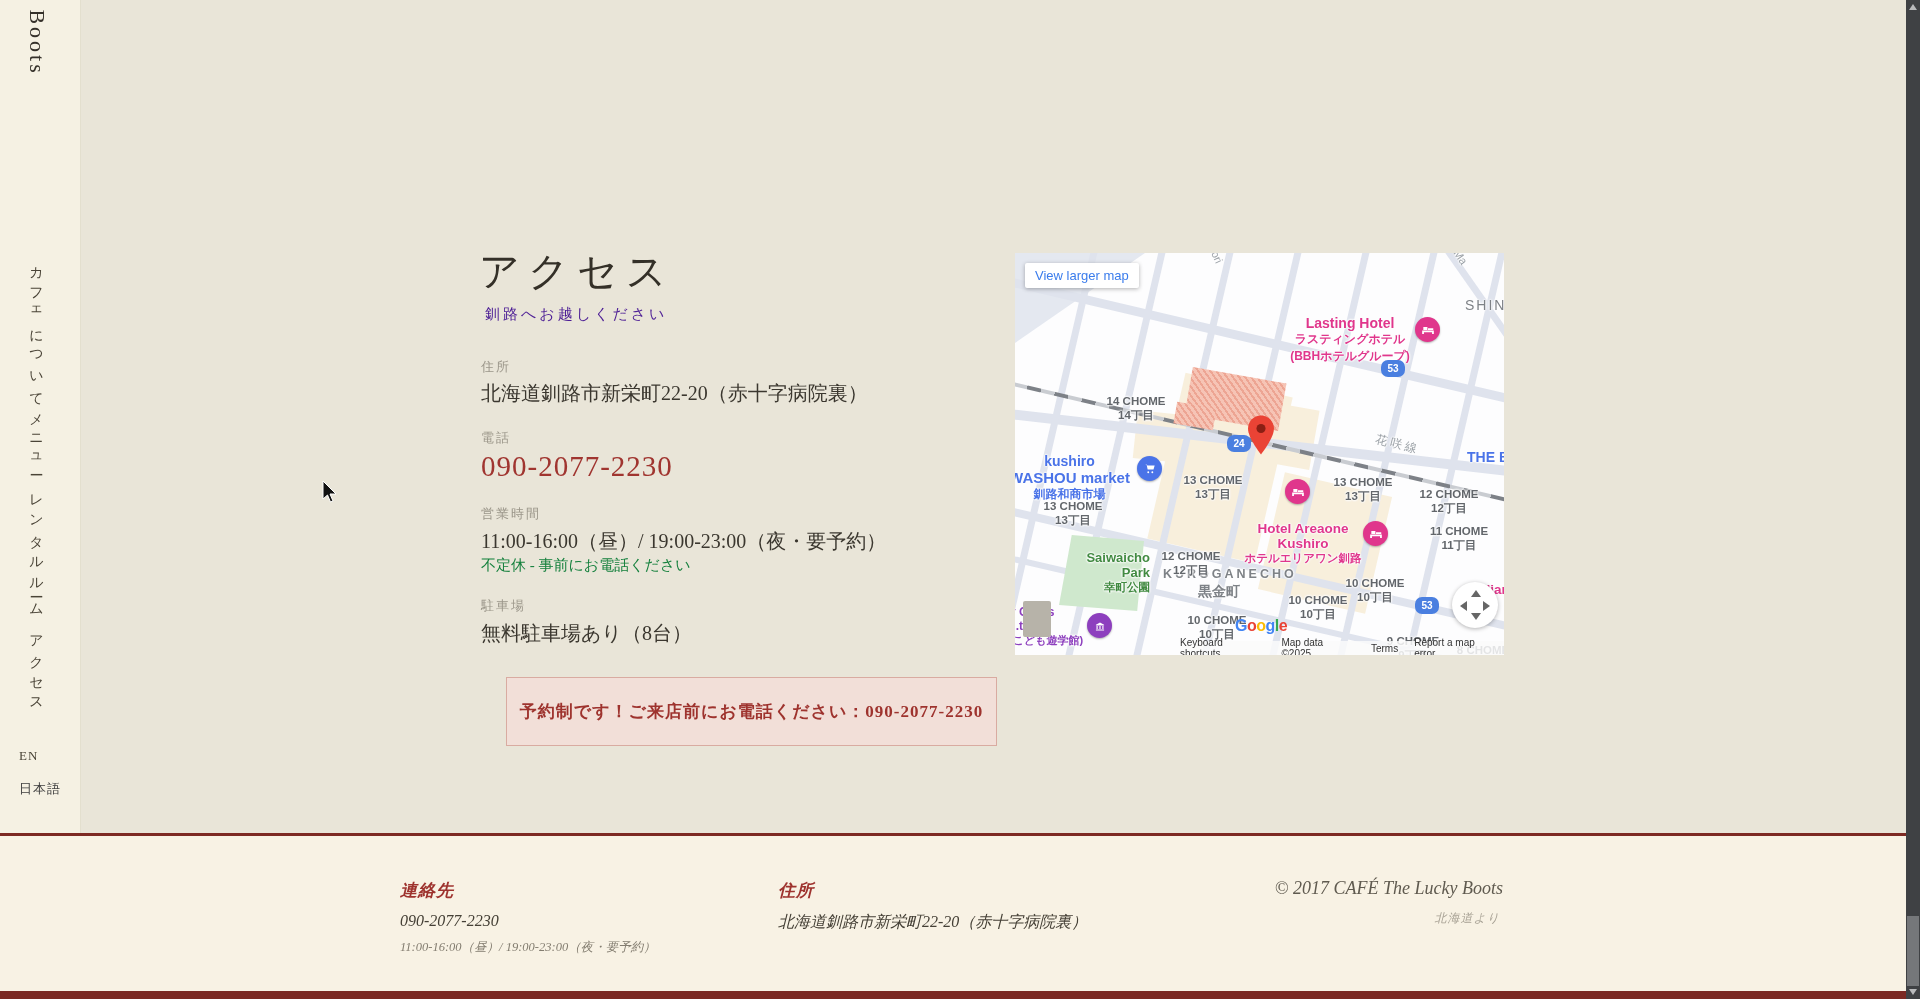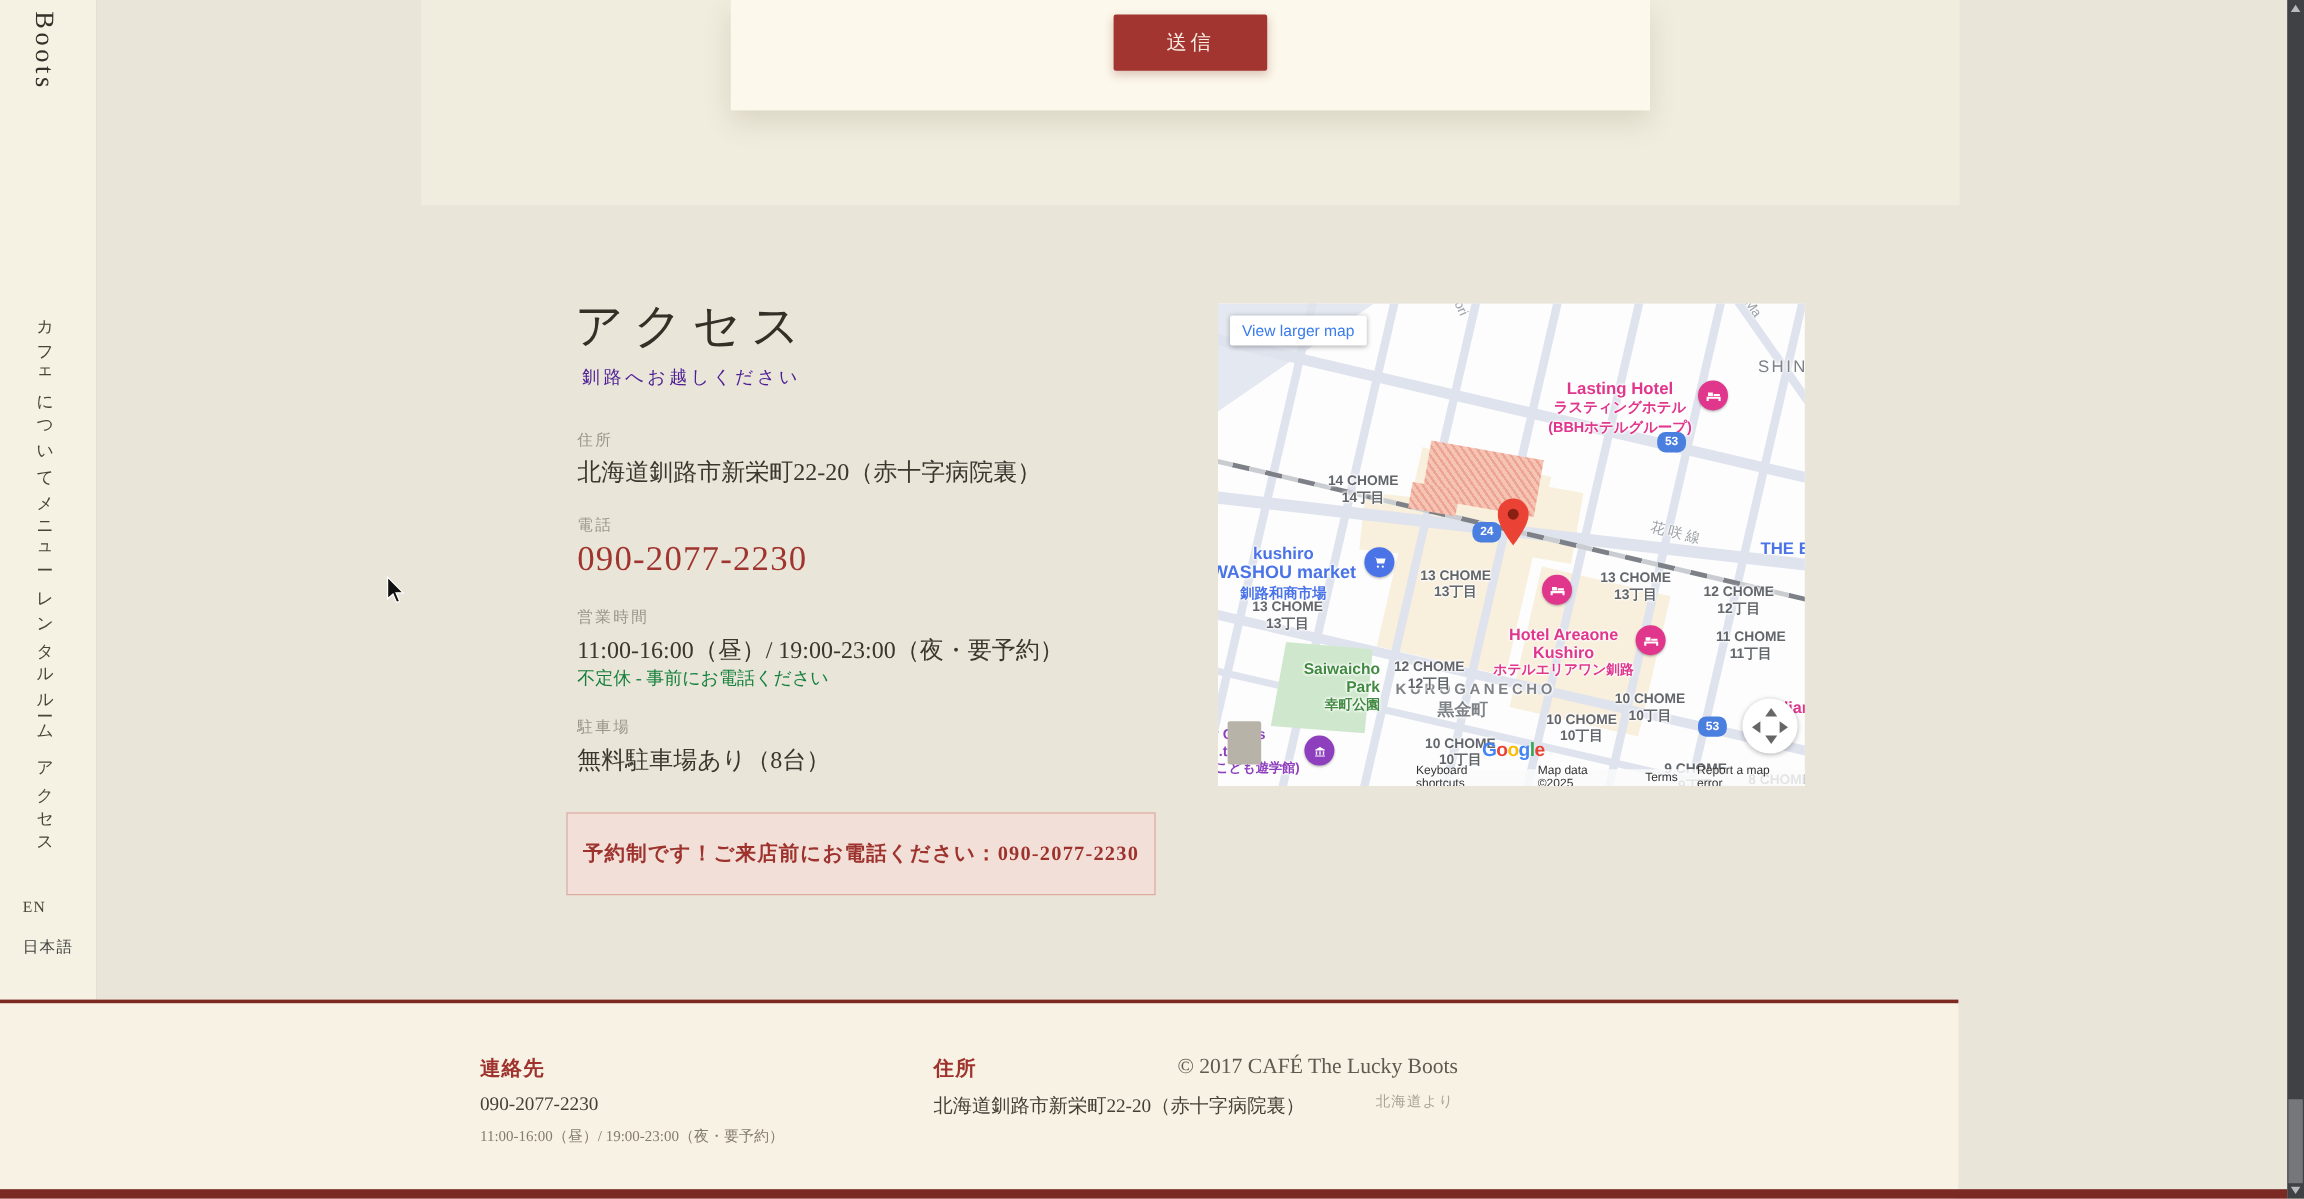--- a/index.html
+++ b/index.html
@@ -18,21 +18,21 @@
   .submit-btn{left:319px;top:12px;width:128px;height:47px;background:#a23530;border:none;border-radius:2px;
               color:#f7ece1;font-family:inherit;font-size:17px;letter-spacing:3px;cursor:pointer;
               box-shadow:0 3px 8px rgba(120,40,30,.25);}
   
   .h-access{left:479px;top:244px;font-size:40px;letter-spacing:8px;color:#343028;font-weight:normal;margin:0;}
   .sub-access{left:485px;top:305px;font-size:15px;letter-spacing:3px;color:#4c1d95;}
   .f-label{font-size:13px;letter-spacing:2px;color:#9b968a;left:481px;}
   .f-value{font-size:20px;color:#3b372f;left:481px;}
   .f-phone{font-size:29px;color:#a03530;letter-spacing:1px;left:481px;}
   .f-note{font-size:15px;color:#15803d;left:481px;}
-  .notice{left:472px;top:677px;width:489px;height:67px;background:#f2dfd8;border:1px solid #d9aba1;
+  .notice{left:506px;top:677px;width:489px;height:67px;background:#f2dfd8;border:1px solid #d9aba1;
           display:flex;align-items:center;justify-content:center;}
   .notice span{font-size:17px;font-weight:bold;color:#9e332e;letter-spacing:1px;}
   
   .map{left:1015px;top:253px;width:489px;height:402px;background:#fdfdfe;overflow:hidden;
        font-family:"Liberation Sans","DejaVu Sans",sans-serif;}
   .road{background:#dfe3ed;}
   .zone{background:#f8efdc;}
   .halo{text-shadow:0 0 2px #fff,0 0 2px #fff,0 0 3px #fff,0 0 3px #fff;}
   .chome{width:96px;text-align:center;font-size:11.5px;line-height:1.25;color:#62666b;font-weight:bold;}
   .poi-pink{color:#e0368c;font-weight:bold;text-align:center;}
@@ -45,21 +45,21 @@
           display:flex;align-items:center;justify-content:center;}
   .vlm{left:10px;top:10px;background:#fff;border-radius:2px;box-shadow:0 1px 4px rgba(0,0,0,.3);
        padding:5px 10px;font-size:13px;color:#3a7cec;cursor:pointer;}
   .attr-bar{left:165px;bottom:0;right:0;height:14px;background:rgba(250,250,250,.85);display:flex;gap:16px;
             align-items:center;justify-content:flex-end;padding-right:6px;font-size:10px;color:#333;}
   .railway{left:-15px;top:126px;width:540px;height:4px;transform:rotate(13.2deg);transform-origin:0 50%;
            background:repeating-linear-gradient(90deg,#7d8187 0 14px,#c9ccd1 14px 28px);}
   .pan-ctl{left:437px;top:329px;width:46px;height:46px;border-radius:50%;background:#fff;box-shadow:0 1px 4px rgba(0,0,0,.3);cursor:pointer;}
   .tri{position:absolute;width:0;height:0;}
   
-  .footer{left:0;top:833px;width:1632px;height:166px;background:#f8f2e4;border-top:3px solid #7d2a23;box-sizing:border-box;}
+  .footer{left:0;top:833px;width:1920px;height:166px;background:#f8f2e4;border-top:3px solid #7d2a23;box-sizing:border-box;font-style:italic;}
   .ft-h{font-size:17px;font-weight:bold;color:#9e332e;letter-spacing:1px;}
   .ft-v{font-size:16px;color:#454036;}
   .ft-s{font-size:12.5px;color:#837d70;}
   .ft-c{font-size:18px;color:#5f5a4f;}
   .ft-t{font-size:12px;color:#a8a295;letter-spacing:1px;}
   .bottom-bar{left:0;top:991px;width:1906px;height:8px;background:#7b2923;}
   
   .scrollbar{left:1906px;top:0;width:14px;height:999px;background:#3f4144;}
   .sb-thumb{left:1907px;top:916px;width:12px;height:70px;background:#75777a;cursor:pointer;}
   .sb-arrow{left:1909px;width:0;height:0;border-left:4px solid transparent;border-right:4px solid transparent;cursor:pointer;}
@@ -72,25 +72,20 @@
   <aside class="abs sidebar">
     <div class="abs logo-vert">The Lucky Boots</div>
     <div class="abs vnav" style="top:257px">カフェについて</div>
     <div class="abs vnav" style="top:404px">メニュー</div>
     <div class="abs vnav" style="top:484px">レンタルルーム</div>
     <div class="abs vnav" style="top:625px">アクセス</div>
     <div class="abs lang" style="top:748px">EN</div>
     <div class="abs lang active" style="top:780px">日本語</div>
   </aside>
 
-  <section class="abs form-section">
-    <div class="abs form-card">
-      <button class="abs submit-btn">送信</button>
-    </div>
-  </section>
 
   <h2 class="abs h-access">アクセス</h2>
   <div class="abs sub-access">釧路へお越しください</div>
 
   <div class="abs f-label" style="top:358px">住所</div>
   <div class="abs f-value" style="top:380px">北海道釧路市新栄町22-20（赤十字病院裏）</div>
 
   <div class="abs f-label" style="top:429px">電話</div>
   <div class="abs f-phone" style="top:450px">090-2077-2230</div>
 

